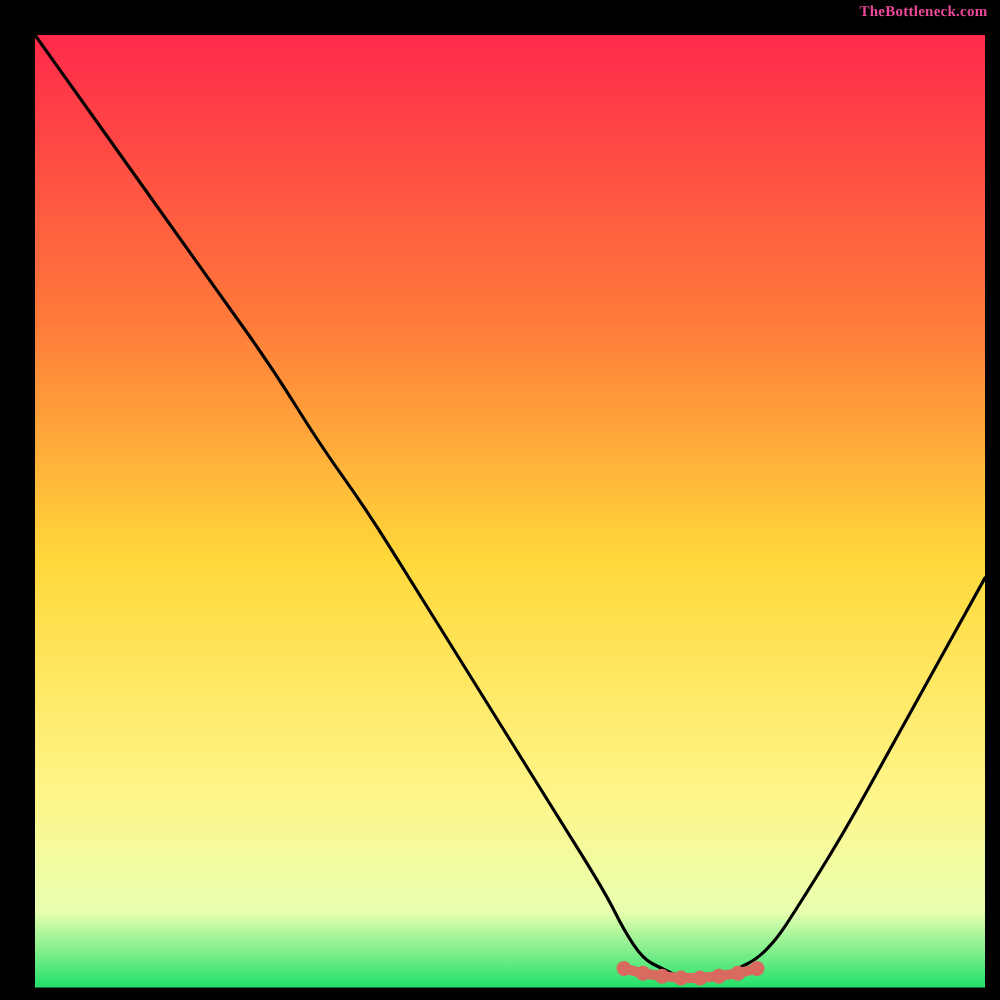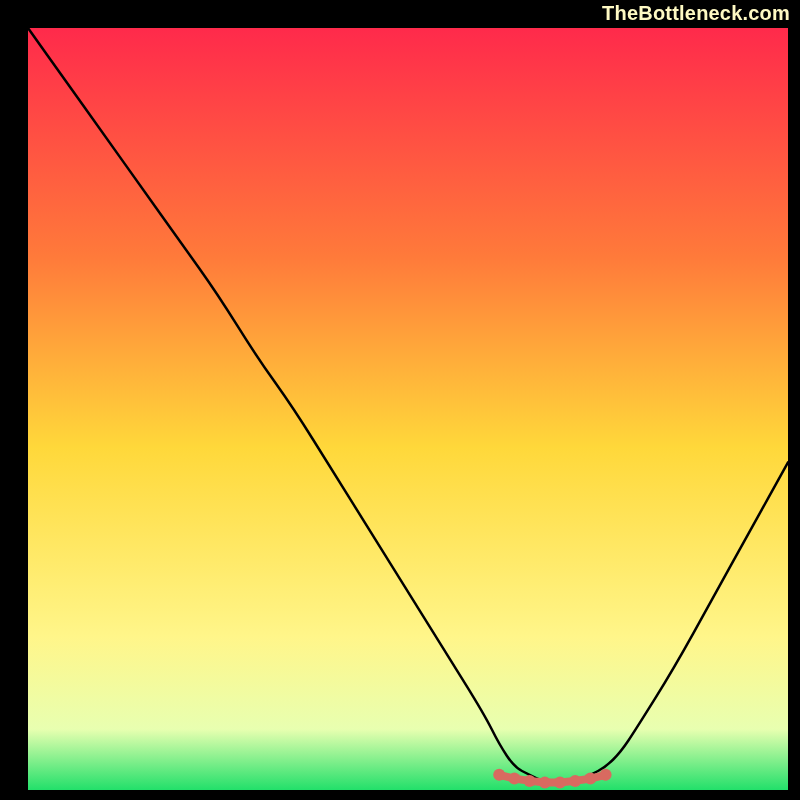--- a/index.html
+++ b/index.html
@@ -13,24 +13,24 @@
   .stage {
     position: relative;
     width: 800px;
     height: 800px;
     background: #000;
   }
   .watermark {
     position: absolute;
     top: 2px;
     right: 10px;
-    font-family: Liberation Sans, sans-serif;
-    font-size: 20px;
+    font-family: Liberation Serif, serif;
+    font-size: 12px;
     font-weight: 600;
-    color: #fef9c3;
+    color: #ec4899;
     letter-spacing: 0.2px;
     z-index: 10;
   }
   svg.plot {
     position: absolute;
     left: 0;
     top: 0;
   }
 </style>
 </head>

